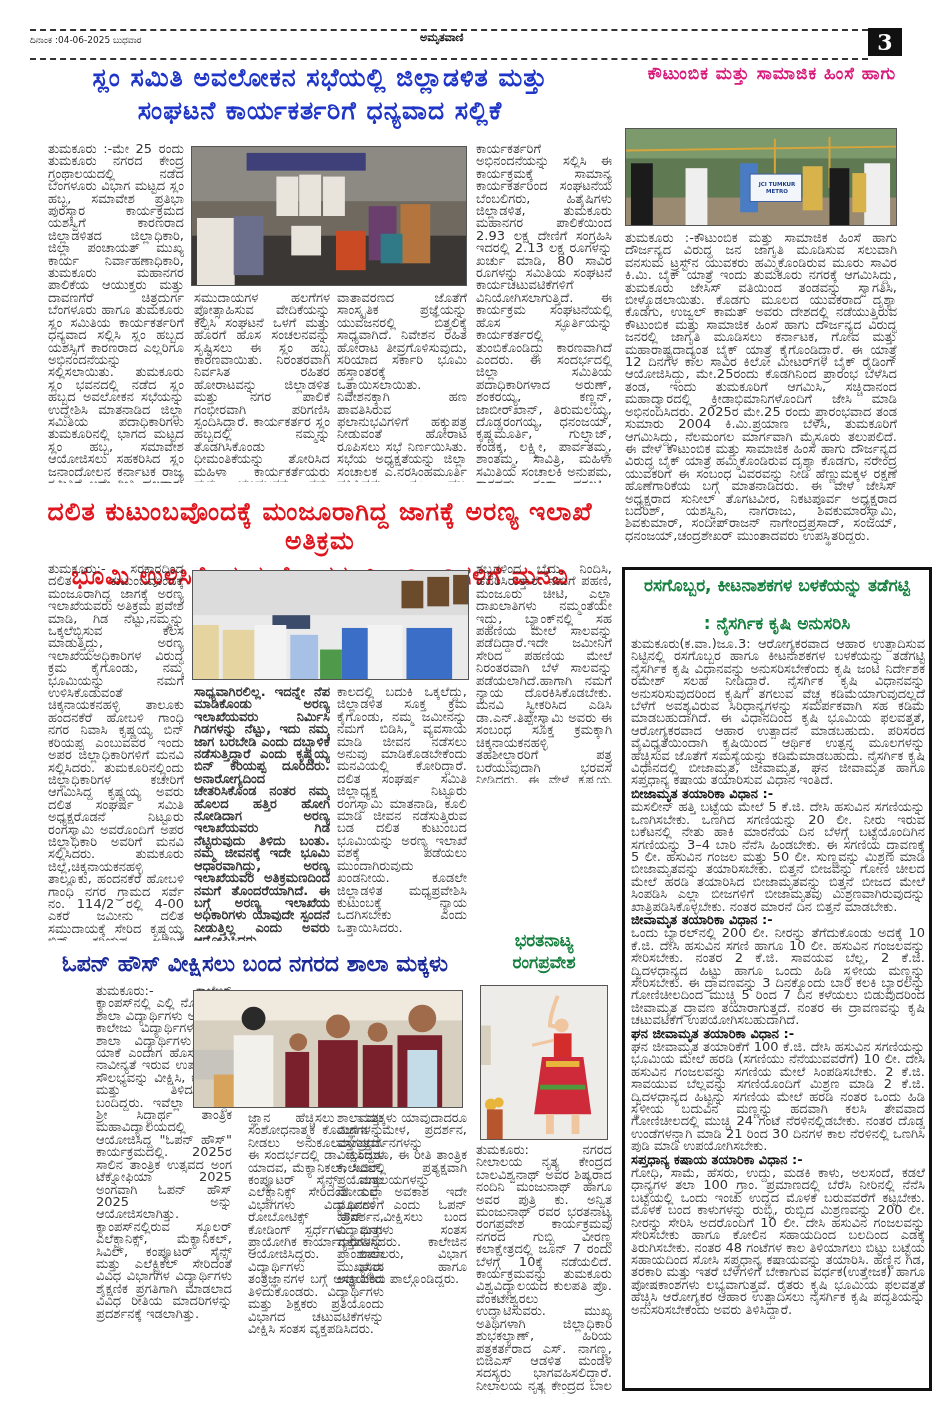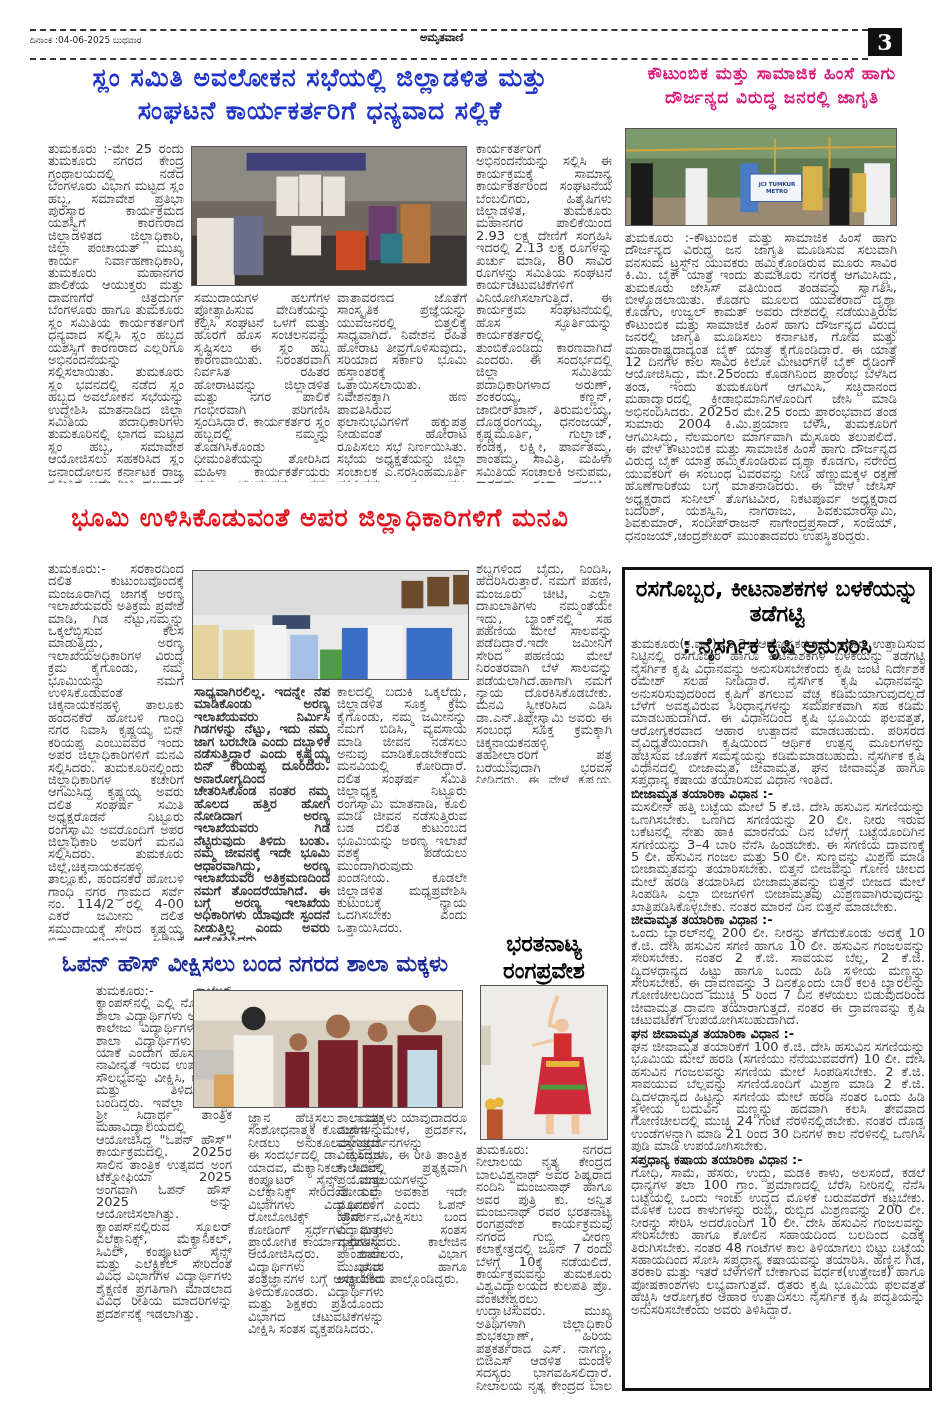--- a/index.html
+++ b/index.html
@@ -11,21 +11,21 @@
   .masthead .date { position: absolute; left: 0; top: 2px; font-size: 9px; color: #222; }
   .masthead .name { position: absolute; left: 390px; top: -2px; font-size: 11px; font-weight: bold; color: #111; }
   .pageno { position: absolute; left: 868px; top: 28px; width: 34px; height: 28px; background: #111; color: #fff;
             font-family: "DejaVu Serif", serif; font-weight: bold; font-size: 22px; text-align: center; line-height: 28px; }
 
   .hl { position: absolute; text-align: center; font-weight: bold; line-height: 1.15; letter-spacing: 1px; }
   .hl-blue { color: #1f35c8; font-size: 25px; }
   .hl-pink { color: #d8187a; font-size: 17px; }
   .hl-red { color: #e0141c; font-size: 25px; }
   .hl-navy { color: #1a2a9a; font-size: 22px; }
-  .hl-black { color: #000000; font-size: 22px; }
+  .hl-black { color: #15803d; font-size: 17px; }
 
   .col { position: absolute; font-size: 13px; line-height: 12.4px; color: #333; text-align: justify; overflow: hidden; }
   .col p { margin-bottom: 1px; }
   .col .sub { font-weight: bold; color: #111; }
 
   .photo { position: absolute; overflow: hidden; border: 1px solid #555; }
   .photo .ph { width: 100%; height: 100%; }
 
   .boxed { position: absolute; left: 622px; top: 567px; width: 310px; height: 824px; border: 3px solid #111; }
 </style>
@@ -82,21 +82,20 @@
 </div>
 <div class="col" style="left:194px; top:292px; width:136px; height:190px;">
   <p>ಸಮುದಾಯಗಳ ಹಲಗೆಗಳ ಪ್ರೋತ್ಸಾಹಿಸುವ ವೇದಿಕೆಯನ್ನು ಕಲ್ಪಿಸಿ ಸಂಘಟನೆ ಒಳಗೆ ಮತ್ತು ಹೊರಗೆ ಹೊಸ ಸಂಚಲನವನ್ನು ಸೃಷ್ಟಿಸಲು ಈ ಸ್ಲಂ ಹಬ್ಬ ಕಾರಣವಾಯಿತು. ನಿರಂತರವಾಗಿ ನಿರ್ವಸಿತ ರಹಿತರ ಹೋರಾಟವನ್ನು ಜಿಲ್ಲಾಡಳಿತ ಮತ್ತು ನಗರ ಪಾಲಿಕೆ ಗಂಭೀರವಾಗಿ ಪರಿಗಣಿಸಿ ಸ್ಪಂದಿಸಿದ್ದಾರೆ. ಕಾರ್ಯಕರ್ತರ ಸ್ಲಂ ಹಬ್ಬದಲ್ಲಿ ನಮ್ಮನ್ನು ತೊಡಗಿಸಿಕೊಂಡು ಧೀಮಂತಿಕೆಯನ್ನು ತೋರಿಸಿದ ಮಹಿಳಾ ಕಾರ್ಯಕರ್ತೆಯರು ಮತ್ತು ಯುವಜನರು ತಮ್ಮ ಸ್ಥಳೀಯ ಮಟ್ಟದ ಹೋರಾಟಗಳಲ್ಲಿ ದೌರ್ಜನ್ಯ, ನಿರ್ಲಕ್ಷ್ಯವನ್ನು ಪ್ರಶ್ನಿಸುವ ವಿದ್ಯಾರ್ಥಿಗಳು, ವಿಶೇಷವಾಗಿ ಪ್ರಶ್ನಿಸುವ ಪ್ರಜ್ಞಾವಂತಿಕೆ ಬೆಳೆಸಿದೆ.</p>
 </div>
 <div class="col" style="left:337px; top:292px; width:130px; height:190px;">
   <p>ವಾತಾವರಣದ ಜೊತೆಗೆ ಸಾಂಸ್ಕೃತಿಕ ಪ್ರಜ್ಞೆಯನ್ನು ಯುವಜನರಲ್ಲಿ ಬಿತ್ತಲಿಕ್ಕೆ ಸಾಧ್ಯವಾಗಿದೆ. ನಿವೇಶನ ರಹಿತ ಹೋರಾಟ ತೀವ್ರಗೊಳಿಸುವುದು, ಸರಿಯಾದ ಸರ್ಕಾರಿ ಭೂಮಿ ಹಸ್ತಾಂತರಕ್ಕೆ ಒತ್ತಾಯಿಸಲಾಯಿತು. ನಿವೇಶನಕ್ಕಾಗಿ ಹಣ ಪಾವತಿಸಿರುವ ಫಲಾನುಭವಿಗಳಿಗೆ ಹಕ್ಕುಪತ್ರ ನೀಡುವಂತೆ ಹೋರಾಟ ರೂಪಿಸಲು ಸಭೆ ನಿರ್ಣಯಿಸಿತು. ಸಭೆಯ ಅಧ್ಯಕ್ಷತೆಯನ್ನು ಜಿಲ್ಲಾ ಸಂಚಾಲಕ ಎ.ನರಸಿಂಹಮೂರ್ತಿ ವಹಿಸಿದ್ದರು. ಸ್ಲಂ ಹಬ್ಬ ಯಶಸ್ಸಿಗೆ ಶ್ರಮಿಸಿದ ಎಲ್ಲಾ ಕಾರ್ಯಕರ್ತರಿಗೆ ಅಭಿನಂದನೆ ಸಲ್ಲಿಸಲಾಯಿತು.</p>
 </div>
 
 <div class="hl hl-pink" style="left:622px; top:64px; width:300px;">
   <div>ಕೌಟುಂಬಿಕ ಮತ್ತು ಸಾಮಾಜಿಕ ಹಿಂಸೆ ಹಾಗು</div>
-  <div style="margin-top:4px;">ದೌರ್ಜನ್ಯದ ವಿರುದ್ಧ ಜನರಲ್ಲಿ ಜಾಗೃತಿ</div>
 </div>
 <div class="photo" style="left:625px; top:128px; width:272px; height:98px;">
   <svg class="ph" viewBox="0 0 272 98" preserveAspectRatio="none">
     <rect width="272" height="98" fill="#5f7a52"></rect>
     <rect x="0" y="0" width="272" height="30" fill="#7d9a6c"></rect>
     <rect x="0" y="70" width="272" height="28" fill="#9a8a72"></rect>
     <g stroke="#d7a53a" stroke-width="2">
         <line x1="0" y1="22" x2="272" y2="18"></line>
         <line x1="150" y1="10" x2="150" y2="60"></line>
         <line x1="205" y1="8" x2="205" y2="60"></line>
@@ -118,20 +117,21 @@
       </g>
     <rect x="125" y="46" width="52" height="28" fill="#f2f6fb" stroke="#3a5da5" stroke-width="1"></rect>
   </svg>
   <div style="position:absolute; left:126px; top:52px; width:50px; font-size:5.5px; font-weight:bold; color:#1d3f8a; text-align:center; line-height:7px;">JCI TUMKUR METRO</div>
 </div>
 <div class="col" style="left:625px; top:232px; width:272px; height:330px;">
   <p>ತುಮಕೂರು :-ಕೌಟುಂಬಿಕ ಮತ್ತು ಸಾಮಾಜಿಕ ಹಿಂಸೆ ಹಾಗು ದೌರ್ಜನ್ಯದ ವಿರುದ್ಧ ಜನ ಜಾಗೃತಿ ಮೂಡಿಸುವ ಸಲುವಾಗಿ ವನಸುಮ ಟ್ರಸ್ಟ್‌ನ ಯುವಕರು ಹಮ್ಮಿಕೊಂಡಿರುವ ಮೂರು ಸಾವಿರ ಕಿ.ಮಿ. ಬೈಕ್ ಯಾತ್ರೆ ಇಂದು ತುಮಕೂರು ನಗರಕ್ಕೆ ಆಗಮಿಸಿದ್ದು, ತುಮಕೂರು ಜೇಸಿಸ್ ವತಿಯಿಂದ ತಂಡವನ್ನು ಸ್ವಾಗತಿಸಿ, ಬೀಳ್ಕೊಡಲಾಯಿತು. ಕೊಡಗು ಮೂಲದ ಯುವಕರಾದ ದೃಶ್ಯಾ ಕೊಡಗು, ಉಜ್ವಲ್ ಕಾಮತ್ ಅವರು ದೇಶದಲ್ಲಿ ನಡೆಯುತ್ತಿರುವ ಕೌಟುಂಬಿಕ ಮತ್ತು ಸಾಮಾಜಿಕ ಹಿಂಸೆ ಹಾಗು ದೌರ್ಜನ್ಯದ ವಿರುದ್ಧ ಜನರಲ್ಲಿ ಜಾಗೃತಿ ಮೂಡಿಸಲು ಕರ್ನಾಟಕ, ಗೋವ ಮತ್ತು ಮಹಾರಾಷ್ಟ್ರದಾದ್ಯಂತ ಬೈಕ್ ಯಾತ್ರೆ ಕೈಗೊಂಡಿದ್ದಾರೆ. ಈ ಯಾತ್ರೆ 12 ದಿನಗಳ ಕಾಲ ಸಾವಿರ ಕಿಲೋ ಮೀಟರ್‌ಗಳ ಬೈಕ್ ರೈಡಿಂಗ್ ಆಯೋಜಿಸಿದ್ದು, ಮೇ.25ರಂದು ಕೊಡಗಿನಿಂದ ಪ್ರಾರಂಭ ಬೆಳೆಸಿದ ತಂಡ, ಇಂದು ತುಮಕೂರಿಗೆ ಆಗಮಿಸಿ, ಸಚ್ಚಿದಾನಂದ ಮಹಾದ್ವಾರದಲ್ಲಿ ಕ್ರೀಡಾಭಿಮಾನಿಗಳೊಂದಿಗೆ ಜೇಸಿ ಮಾಡಿ ಅಭಿನಂದಿಸಿದರು. 2025ರ ಮೇ.25 ರಂದು ಪ್ರಾರಂಭವಾದ ತಂಡ ಸುಮಾರು 2004 ಕಿ.ಮಿ.ಪ್ರಯಾಣ ಬೆಳೆಸಿ, ತುಮಕೂರಿಗೆ ಆಗಮಿಸಿದ್ದು, ನೆಲಮಂಗಲ ಮಾರ್ಗವಾಗಿ ಮೈಸೂರು ತಲುಪಲಿದೆ. ಈ ವೇಳೆ ಕೌಟುಂಬಿಕ ಮತ್ತು ಸಾಮಾಜಿಕ ಹಿಂಸೆ ಹಾಗು ದೌರ್ಜನ್ಯದ ವಿರುದ್ಧ ಬೈಕ್ ಯಾತ್ರೆ ಹಮ್ಮಿಕೊಂಡಿರುವ ದೃಶ್ಯಾ ಕೊಡಗು, ನರೇಂದ್ರ ಯುವಕರಿಗೆ ಈ ಸಂಬಂಧ ವಿವರವನ್ನು ನೀಡಿ ಹೆಣ್ಣುಮಕ್ಕಳ ರಕ್ಷಣೆ ಹೊಣೆಗಾರಿಕೆಯ ಬಗ್ಗೆ ಮಾತನಾಡಿದರು. ಈ ವೇಳೆ ಜೇಸಿಸ್ ಅಧ್ಯಕ್ಷರಾದ ಸುನೀಲ್ ತೊಗಟವೀರ, ನಿಕಟಪೂರ್ವ ಅಧ್ಯಕ್ಷರಾದ ಬದರಿಶ್, ಯಶಸ್ವಿನಿ, ನಾಗರಾಜು, ಶಿವಕುಮಾರಸ್ವಾಮಿ, ಶಿವಕುಮಾರ್, ಸಂದೀಪ್‌ರಾಜನ್ ನಾಗೇಂದ್ರಪ್ರಸಾದ್, ಸಂಜಯ್, ಧನಂಜಯ್,ಚಂದ್ರಶೇಖರ್ ಮುಂತಾದವರು ಉಪಸ್ಥಿತರಿದ್ದರು.</p>
 </div>
 
 <div class="hl hl-red" style="left:20px; top:498px; width:600px;">
+  <div>ದಲಿತ ಕುಟುಂಬವೊಂದಕ್ಕೆ ಮಂಜೂರಾಗಿದ್ದ ಜಾಗಕ್ಕೆ ಅರಣ್ಯ ಇಲಾಖೆ  ಅತಿಕ್ರಮ</div>
   <div style="margin-top:6px;">ಭೂಮಿ ಉಳಿಸಿಕೊಡುವಂತೆ ಅಪರ ಜಿಲ್ಲಾಧಿಕಾರಿಗಳಿಗೆ ಮನವಿ</div>
 </div>
 <div class="col" style="left:48px; top:563px; width:136px; height:378px;">
   <p>ತುಮಕೂರು:- ಸರಕಾರದಿಂದ ದಲಿತ ಕುಟುಂಬವೊಂದಕ್ಕೆ ಮಂಜೂರಾಗಿದ್ದ ಜಾಗಕ್ಕೆ ಅರಣ್ಯ ಇಲಾಖೆಯವರು ಅತಿಕ್ರಮ ಪ್ರವೇಶ ಮಾಡಿ, ಗಿಡ ನೆಟ್ಟು,ನಮ್ಮನ್ನು ಒಕ್ಕಲೆಬ್ಬಿಸುವ ಕೆಲಸ ಮಾಡುತ್ತಿದ್ದು, ಅರಣ್ಯ ಇಲಾಖೆಯಅಧಿಕಾರಿಗಳ ವಿರುದ್ಧ ಕ್ರಮ ಕೈಗೊಂಡು, ನಮ್ಮ ಭೂಮಿಯನ್ನು ನಮಗೆ ಉಳಿಸಿಕೊಡುವಂತೆ ಚಿಕ್ಕನಾಯಕನಹಳ್ಳಿ ತಾಲೂಕು ಹಂದನಕೆರೆ ಹೋಬಳಿ ಗಾಂಧಿ ನಗರ ನಿವಾಸಿ ಕೃಷ್ಣಯ್ಯ ಬಿನ್ ಕರಿಯಪ್ಪ ಎಂಬುವವರ ಇಂದು ಅಪರ ಜಿಲ್ಲಾಧಿಕಾರಿಗಳಿಗೆ ಮನವಿ ಸಲ್ಲಿಸಿದರು. ತುಮಕೂರಿನಲ್ಲಿಂದು ಜಿಲ್ಲಾಧಿಕಾರಿಗಳ ಕಚೇರಿಗೆ ಆಗಮಿಸಿದ್ದ ಕೃಷ್ಣಯ್ಯ ಅವರು ದಲಿತ ಸಂಘರ್ಷ ಸಮಿತಿ ಅಧ್ಯಕ್ಷರೊಡನೆ ನಿಟ್ಟೂರು ರಂಗಸ್ವಾಮಿ ಅವರೊಂದಿಗೆ ಅಪರ ಜಿಲ್ಲಾಧಿಕಾರಿ ಅವರಿಗೆ ಮನವಿ ಸಲ್ಲಿಸಿದರು. ತುಮಕೂರು ಜಿಲ್ಲೆ,ಚಿಕ್ಕನಾಯಕನಹಳ್ಳಿ ತಾಲ್ಲೂಕು, ಹಂದನಕೆರೆ ಹೋಬಳಿ ಗಾಂಧಿ ನಗರ ಗ್ರಾಮದ ಸರ್ವೆ ನಂ. 114/2 ರಲ್ಲಿ 4-00 ಎಕರೆ ಜಮೀನು ದಲಿತ ಸಮುದಾಯಕ್ಕೆ ಸೇರಿದ ಕೃಷ್ಣಯ್ಯ ಬಿನ್ ಕರಿಯಪ್ಪ ಅವರಿಗೆ 1982–83 ರಲ್ಲಿ ಮಂಜೂರಾಗಿದ್ದು, ಸದರಿ ಸರ್ವೆ ನಂಬರನಲ್ಲಿ ಸುಮಾರು 29 ವರ್ಷದಿಂದ ಭೂಮಿ ಮಂಜೂರಾಗಿದ್ದು, ಪ್ರಸ್ತುತ ಮಂಜೂರುದಾರರ ಹೆಸರಿನಲ್ಲಿಯೇ ಖಾತೆ ಪಹಣಿ ಇದೆ. ಇದನ್ನೇ ನಂಬಿ ಕುಟುಂಬ ಜೀವನ ನಡೆಸುತ್ತಿದ್ದೇವೆ.</p>
 </div>
 <div class="photo" style="left:192px; top:570px; width:277px; height:110px;">
   <svg class="ph" viewBox="0 0 277 110" preserveAspectRatio="none">
     <rect width="277" height="110" fill="#eaeaea"></rect>
     <rect x="0" y="0" width="277" height="45" fill="#dcdcdc"></rect>
     <g fill="#6b4b2c">
@@ -238,21 +238,21 @@
 <div class="col" style="left:212px; top:1112px; width:136px; height:284px;margin-left:36px;">
   <p>ಜ್ಞಾನ ಹೆಚ್ಚಿಸಲು ಮತ್ತು ಸಂಶೋಧನಾತ್ಮಕ ಕೊಡುಗೆಗಳನ್ನು ನೀಡಲು ಅನುಕೂಲವಾಗುತ್ತದೆ. ಈ ಸಂದರ್ಭದಲ್ಲಿ ಡಾ. ಮಂಜುಳ ಯಾದವ, ಮೆಕ್ಯಾನಿಕಲ್, ಸಿವಿಲ್, ಕಂಪ್ಯೂಟರ್ ಸೈನ್ಸ್ ಮತ್ತು ಎಲೆಕ್ಟ್ರಾನಿಕ್ಸ್ ಸೇರಿದಂತೆ ಎಲ್ಲಾ ವಿಭಾಗಗಳು ವಿದ್ಯಾರ್ಥಿಗಳಿಗೆ ರೋಬೋಟಿಕ್ಸ್ ಪ್ರದರ್ಶನ, ಕೋಡಿಂಗ್ ಸ್ಪರ್ಧೆಗಳು ಮತ್ತು ಪ್ರಾಯೋಗಿಕ ಕಾರ್ಯಾಗಾರಗಳನ್ನು ಆಯೋಜಿಸಿದ್ದರು. ಶಾಲಾ ವಿದ್ಯಾರ್ಥಿಗಳು ಹೊಸ ತಂತ್ರಜ್ಞಾನಗಳ ಬಗ್ಗೆ ಆಸಕ್ತಿಯಿಂದ ತಿಳಿದುಕೊಂಡರು. ವಿದ್ಯಾರ್ಥಿಗಳು ಮತ್ತು ಶಿಕ್ಷಕರು ಪ್ರತಿಯೊಂದು ವಿಭಾಗದ ಚಟುವಟಿಕೆಗಳನ್ನು ವೀಕ್ಷಿಸಿ ಸಂತಸ ವ್ಯಕ್ತಪಡಿಸಿದರು.</p>
 </div>
 <div class="col" style="left:337px; top:1112px; width:130px; height:284px;">
   <p>ಶಾಲಾ ಮಕ್ಕಳು ಯಾವುದಾದರೂ ವಿಜ್ಞಾನ ಮೇಳ, ಪ್ರದರ್ಶನ, ವಸ್ತುಪ್ರದರ್ಶನಗಳನ್ನು ವೀಕ್ಷಿಸಿದ್ದರೂ, ಈ ರೀತಿ ತಾಂತ್ರಿಕ ಕಾಲೇಜಿನಲ್ಲಿ ಪ್ರತ್ಯಕ್ಷವಾಗಿ ಪ್ರಯೋಗಾಲಯಗಳನ್ನು ನೋಡುವ ಅವಕಾಶ ಇದೇ ಮೊದಲು ಎಂದು ಓಪನ್ ಹೌಸ್ ವೀಕ್ಷಿಸಲು ಬಂದ ವಿದ್ಯಾರ್ಥಿಗಳು ಸಂತಸ ವ್ಯಕ್ತಪಡಿಸಿದರು. ಕಾಲೇಜಿನ ಪ್ರಾಂಶುಪಾಲರು, ವಿಭಾಗ ಮುಖ್ಯಸ್ಥರು ಹಾಗೂ ಅಧ್ಯಾಪಕರು ಪಾಲ್ಗೊಂಡಿದ್ದರು.</p>
 </div>
 
 <div class="boxed">
   <div class="hl hl-black" style="position:absolute; left:0; top:6px; width:304px; letter-spacing:0;">
     <div>ರಸಗೊಬ್ಬರ, ಕೀಟನಾಶಕಗಳ ಬಳಕೆಯನ್ನು ತಡೆಗಟ್ಟಿ</div>
-    <div style="margin-top:6px;">: ನೈಸರ್ಗಿಕ ಕೃಷಿ ಅನುಸರಿಸಿ</div>
+    <div style="margin-top:18px;">: ನೈಸರ್ಗಿಕ ಕೃಷಿ ಅನುಸರಿಸಿ</div>
   </div>
   <div class="col" style="left:6px; top:68px; width:294px; height:750px;">
     <p>ತುಮಕೂರು(ಕ.ವಾ.)ಜೂ.3: ಆರೋಗ್ಯಕರವಾದ ಆಹಾರ ಉತ್ಪಾದಿಸುವ ನಿಟ್ಟಿನಲ್ಲಿ ರಸಗೊಬ್ಬರ ಹಾಗೂ ಕೀಟನಾಶಕಗಳ ಬಳಕೆಯನ್ನು ತಡೆಗಟ್ಟಿ ನೈಸರ್ಗಿಕ ಕೃಷಿ ವಿಧಾನವನ್ನು ಅನುಸರಿಸಬೇಕೆಂದು ಕೃಷಿ ಜಂಟಿ ನಿರ್ದೇಶಕ ರಮೇಶ್ ಸಲಹೆ ನೀಡಿದ್ದಾರೆ. ನೈಸರ್ಗಿಕ ಕೃಷಿ ವಿಧಾನವನ್ನು ಅನುಸರಿಸುವುದರಿಂದ ಕೃಷಿಗೆ ತಗಲುವ ವೆಚ್ಚ ಕಡಿಮೆಯಾಗುವುದಲ್ಲದೆ ಬೆಳೆಗೆ ಅವಶ್ಯವಿರುವ ಸಿರಿಧಾನ್ಯಗಳನ್ನು ಸಮರ್ಪಕವಾಗಿ ಸಹ ಕಡಿಮೆ ಮಾಡಬಹುದಾಗಿದೆ. ಈ ವಿಧಾನದಿಂದ ಕೃಷಿ ಭೂಮಿಯ ಫಲವತ್ತತೆ, ಆರೋಗ್ಯಕರವಾದ ಆಹಾರ ಉತ್ಪಾದನೆ ಮಾಡಬಹುದು. ಪರಿಸರದ ವೈವಿಧ್ಯತೆಯಿಂದಾಗಿ ಕೃಷಿಯಿಂದ ಆರ್ಥಿಕ ಉತ್ಪನ್ನ ಮೂಲಗಳನ್ನು ಹೆಚ್ಚಿಸುವ ಜೊತೆಗೆ ಸಮಸ್ಯೆಯನ್ನು ಕಡಿಮೆಮಾಡಬಹುದು. ನೈಸರ್ಗಿಕ ಕೃಷಿ ವಿಧಾನದಲ್ಲಿ ಬೀಜಾಮೃತ, ಜೀವಾಮೃತ, ಘನ ಜೀವಾಮೃತ ಹಾಗೂ ಸಪ್ತಧಾನ್ಯ ಕಷಾಯ ತಯಾರಿಸುವ ವಿಧಾನ ಇಂತಿದೆ.</p>
     <p class="sub">ಬೀಜಾಮೃತ ತಯಾರಿಕಾ ವಿಧಾನ :-</p>
     <p>ಮಸಲೀನ್ ಹತ್ತಿ ಬಟ್ಟೆಯ ಮೇಲೆ 5 ಕೆ.ಜಿ. ದೇಸಿ ಹಸುವಿನ ಸಗಣಿಯನ್ನು ಒಣಗಿಸಬೇಕು. ಒಣಗಿದ ಸಗಣಿಯನ್ನು 20 ಲೀ. ನೀರು ಇರುವ ಬಕೆಟನಲ್ಲಿ ನೇತು ಹಾಕಿ ಮಾರನೆಯ ದಿನ ಬೆಳಗ್ಗೆ ಬಟ್ಟೆಯೊಂದಿಗಿನ ಸಗಣಿಯನ್ನು 3–4 ಬಾರಿ ನೆನೆಸಿ ಹಿಂಡಬೇಕು. ಈ ಸಗಣಿಯ ದ್ರಾವಣಕ್ಕೆ 5 ಲೀ. ಹಸುವಿನ ಗಂಜಲ ಮತ್ತು 50 ಲೀ. ಸುಣ್ಣವನ್ನು ಮಿಶ್ರಣ ಮಾಡಿ ಬೀಜಾಮೃತವನ್ನು ತಯಾರಿಸಬೇಕು. ಬಿತ್ತನೆ ಬೀಜವನ್ನು ಗೋಣಿ ಚೀಲದ ಮೇಲೆ ಹರಡಿ ತಯಾರಿಸಿದ ಬೀಜಾಮೃತವನ್ನು ಬಿತ್ತನೆ ಬೀಜದ ಮೇಲೆ ಸಿಂಪಡಿಸಿ ಎಲ್ಲಾ ಬೀಜಗಳಿಗೆ ಬೀಜಾಮೃತವು ಮಿಶ್ರಣವಾಗಿರುವುದನ್ನು ಖಾತ್ರಿಪಡಿಸಿಕೊಳ್ಳಬೇಕು. ನಂತರ ಮಾರನೆ ದಿನ ಬಿತ್ತನೆ ಮಾಡಬೇಕು.</p>
     <p class="sub">ಜೀವಾಮೃತ ತಯಾರಿಕಾ ವಿಧಾನ :-</p>
     <p>ಒಂದು ಬ್ಯಾರಲ್‌ನಲ್ಲಿ 200 ಲೀ. ನೀರನ್ನು ತೆಗೆದುಕೊಂಡು ಅದಕ್ಕೆ 10 ಕೆ.ಜಿ. ದೇಸಿ ಹಸುವಿನ ಸಗಣಿ ಹಾಗೂ 10 ಲೀ. ಹಸುವಿನ ಗಂಜಲವನ್ನು ಸೇರಿಸಬೇಕು. ನಂತರ 2 ಕೆ.ಜಿ. ಸಾವಯವ ಬೆಲ್ಲ, 2 ಕೆ.ಜಿ. ದ್ವಿದಳಧಾನ್ಯದ ಹಿಟ್ಟು ಹಾಗೂ ಒಂದು ಹಿಡಿ ಸ್ಥಳೀಯ ಮಣ್ಣನ್ನು ಸೇರಿಸಬೇಕು. ಈ ದ್ರಾವಣವನ್ನು 3 ದಿನಕ್ಕೊಂದು ಬಾರಿ ಕಲಕಿ ಬ್ಯಾರಲನ್ನು ಗೋಣಿಚೀಲದಿಂದ ಮುಚ್ಚಿ 5 ರಿಂದ 7 ದಿನ ಕಳೆಯಲು ಬಿಡುವುದರಿಂದ ಜೀವಾಮೃತ ದ್ರಾವಣ ತಯಾರಾಗುತ್ತದೆ. ನಂತರ ಈ ದ್ರಾವಣವನ್ನು ಕೃಷಿ ಚಟುವಟಿಕೆಗೆ ಉಪಯೋಗಿಸಬಹುದಾಗಿದೆ.</p>
     <p class="sub">ಘನ ಜೀವಾಮೃತ ತಯಾರಿಕಾ ವಿಧಾನ :-</p>
     <p>ಘನ ಜೀವಾಮೃತ ತಯಾರಿಕೆಗೆ 100 ಕೆ.ಜಿ. ದೇಸಿ ಹಸುವಿನ ಸಗಣಿಯನ್ನು ಭೂಮಿಯ ಮೇಲೆ ಹರಡಿ (ಸಗಣಿಯು ನೆನೆಯುವವರೆಗೆ) 10 ಲೀ. ದೇಸಿ ಹಸುವಿನ ಗಂಜಲವನ್ನು ಸಗಣಿಯ ಮೇಲೆ ಸಿಂಪಡಿಸಬೇಕು. 2 ಕೆ.ಜಿ. ಸಾವಯುವ ಬೆಲ್ಲವನ್ನು ಸಗಣಿಯೊಂದಿಗೆ ಮಿಶ್ರಣ ಮಾಡಿ 2 ಕೆ.ಜಿ. ದ್ವಿದಳಧಾನ್ಯದ ಹಿಟ್ಟನ್ನು ಸಗಣಿಯ ಮೇಲೆ ಹರಡಿ ನಂತರ ಒಂದು ಹಿಡಿ ಸ್ಥಳೀಯ ಬದುವಿನ ಮಣ್ಣನ್ನು ಹದವಾಗಿ ಕಲಸಿ ತೇವವಾದ ಗೋಣಿಚೀಲದಲ್ಲಿ ಮುಚ್ಚಿ 24 ಗಂಟೆ ನೆರಳಿನಲ್ಲಿಡಬೇಕು. ನಂತರ ದೊಡ್ಡ ಉಂಡೆಗಳನ್ನಾಗಿ ಮಾಡಿ 21 ರಿಂದ 30 ದಿನಗಳ ಕಾಲ ನೆರಳಿನಲ್ಲಿ ಒಣಗಿಸಿ ಪುಡಿ ಮಾಡಿ ಉಪಯೋಗಿಸಬೇಕು.</p>
     <p class="sub">ಸಪ್ತಧಾನ್ಯ ಕಷಾಯ ತಯಾರಿಕಾ ವಿಧಾನ :-</p>

